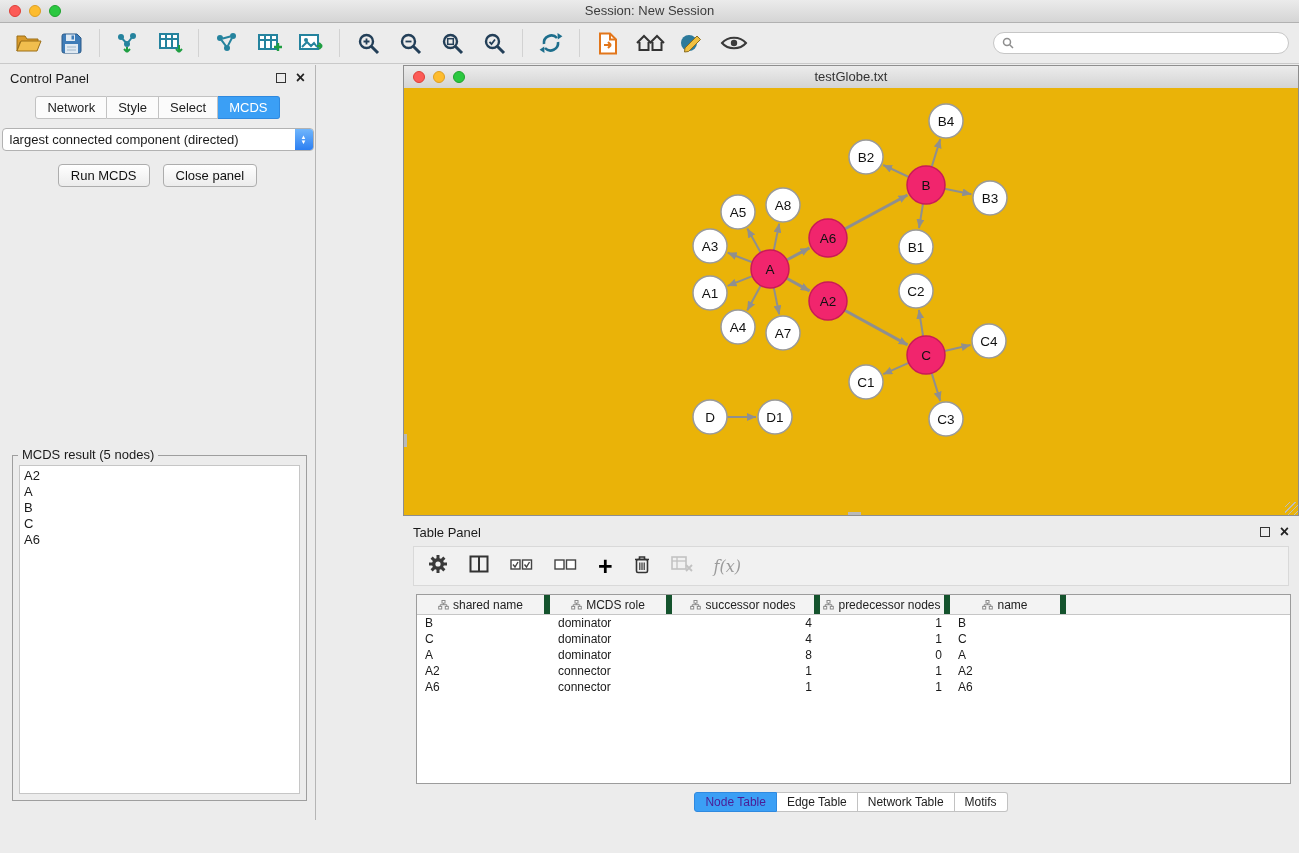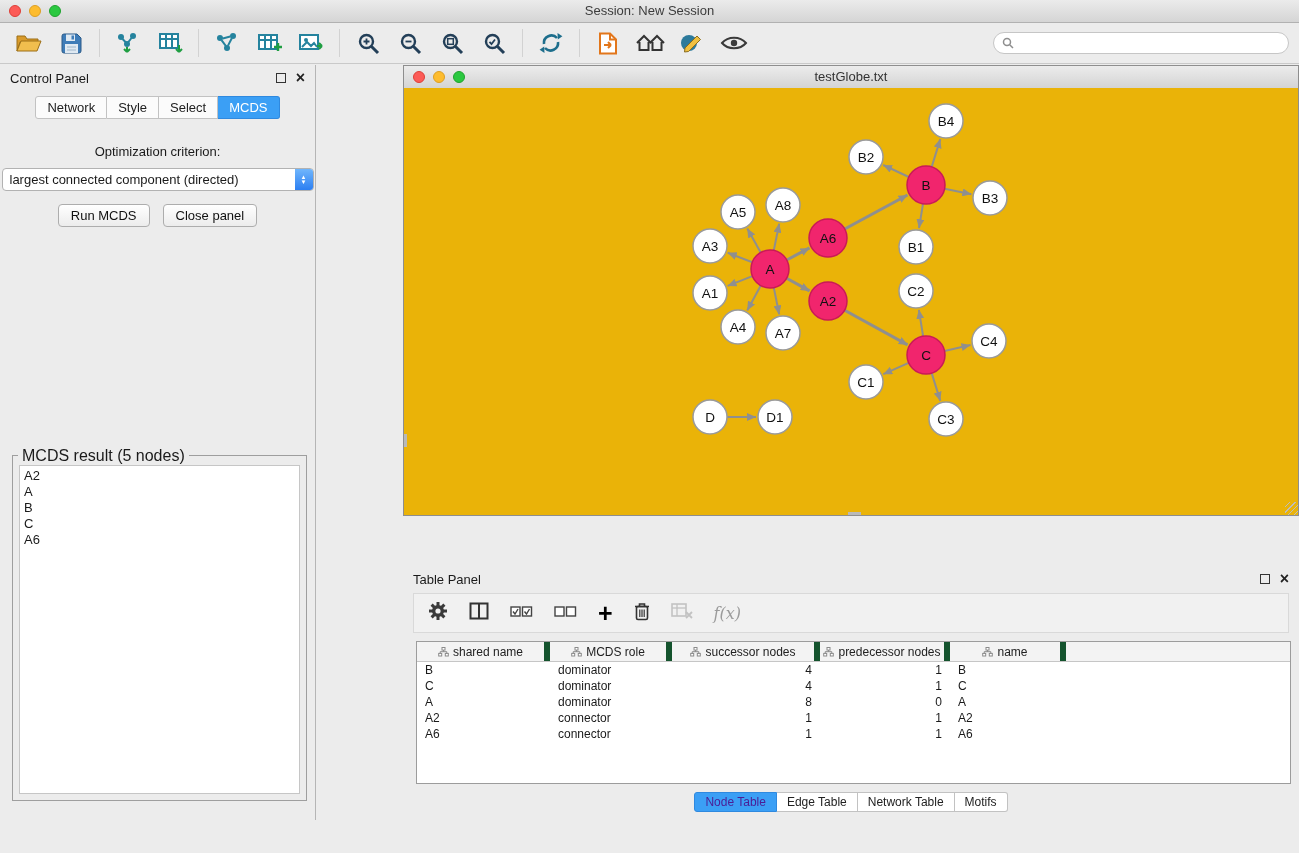--- a/index.html
+++ b/index.html
@@ -45,41 +45,41 @@
     border-radius:4px; display:flex; align-items:center; box-sizing:border-box; overflow:hidden; }
   .combo-text { flex:1; font-size:13px; padding-left:7px; white-space:nowrap; }
   .combo-stepper { width:18px; align-self:stretch; background:linear-gradient(#70b6fc,#2c7ff2);
     color:#fff; display:flex; flex-direction:column; align-items:center; justify-content:center;
     font-size:6px; line-height:5px; }
   .btn-row { display:flex; justify-content:center; gap:13px; margin-top:13px; }
   .btn { font-family:inherit; font-size:13px; color:#111; padding:3px 12px;
     background:linear-gradient(#ffffff,#ececec); border:1px solid #adadad; border-radius:4px; }
 
   .result-group { position:absolute; left:12px; right:8px; top:390px; height:344px; border:1px solid #9e9e9e; }
-  .result-legend { position:absolute; top:-9px; left:5px; background:#ececec; padding:0 4px; font-size:16px; }
+  .result-legend { position:absolute; top:-9px; left:5px; background:#ececec; padding:0 4px; font-size:13px; }
   .result-list { position:absolute; top:9px; left:6px; right:6px; bottom:6px; background:#fff;
     border:1px solid #c6c6c6; font-size:13px; padding:2px 4px; overflow:auto; }
   .result-item { line-height:16px; }
 
   
   .network-window { position:absolute; left:403px; top:65px; right:0; height:451px;
     border:1px solid #8e8e8e; background:#fff; box-sizing:border-box; }
   .net-titlebar { position:relative; height:22px; background:linear-gradient(#ececec,#d4d4d4);
     border-bottom:1px solid #b5b5b5; }
   .net-title { text-align:center; font-size:13px; line-height:22px; color:#333; }
   .net-canvas { position:absolute; top:22px; left:0; right:0; bottom:0; background:#eab308;padding-left:48px; }
   svg.graph { position:absolute; top:0; left:0; }
   svg.graph text { font-family:"Liberation Sans", sans-serif; }
   .vthumb { position:absolute; left:0; top:346px; width:3px; height:13px; background:#b9b9b9; }
   .hthumb { position:absolute; bottom:0; left:444px; height:3px; width:13px; background:#b9b9b9; }
   .grip { position:absolute; right:0; bottom:0; width:13px; height:13px;
     background:repeating-linear-gradient(135deg, transparent 0 3px, #bdbdbd 3px 4px); }
 
   
-  .table-panel { position:absolute; left:403px; top:520px; right:0; bottom:33px;margin-top:47px; }
+  .table-panel { position:absolute; left:403px; top:520px; right:0; bottom:33px; }
   .tp-header { height:24px; display:flex; align-items:center; padding:0 10px; font-size:13px; }
   .tp-toolbar { position:absolute; left:10px; right:10px; top:26px; height:40px; background:#f1f1f1;
     border:1px solid #d9d9d9; display:flex; align-items:center; gap:21px; padding:0 14px; box-sizing:border-box; }
   .fx { font-family:"DejaVu Serif", serif; font-style:italic; font-size:16px; color:#9b9b9b; }
   .plus-glyph { font-size:25px; font-weight:700; color:#000; line-height:1; }
 
   .data-table { position:absolute; left:13px; right:8px; top:74px; bottom:36px; background:#fff;
     border:1px solid #9c9c9c; overflow:hidden; font-size:12px; }
   .thead { display:flex; background:#f3f3f3; border-bottom:1px solid #c6c6c6; height:19px; }
   .th { display:flex; align-items:center; justify-content:center; gap:4px;
@@ -259,21 +259,20 @@
         <span class="float-icon"></span>
         <span class="close-icon">×</span>
       </span>
     </div>
     <div class="seg-tabs">
         <div class="seg-tab">Network</div>
         <div class="seg-tab">Style</div>
         <div class="seg-tab">Select</div>
         <div class="seg-tab active">MCDS</div>
       </div>
-    <div class="opt-label">Optimization criterion:</div>
     <div class="combo">
       <span class="combo-text">largest connected component (directed)</span>
       <span class="combo-stepper">
           <span>▲</span>
           <span>▼</span>
         </span>
     </div>
     <div class="btn-row">
       <button class="btn">Run MCDS</button>
       <button class="btn">Close panel</button>

